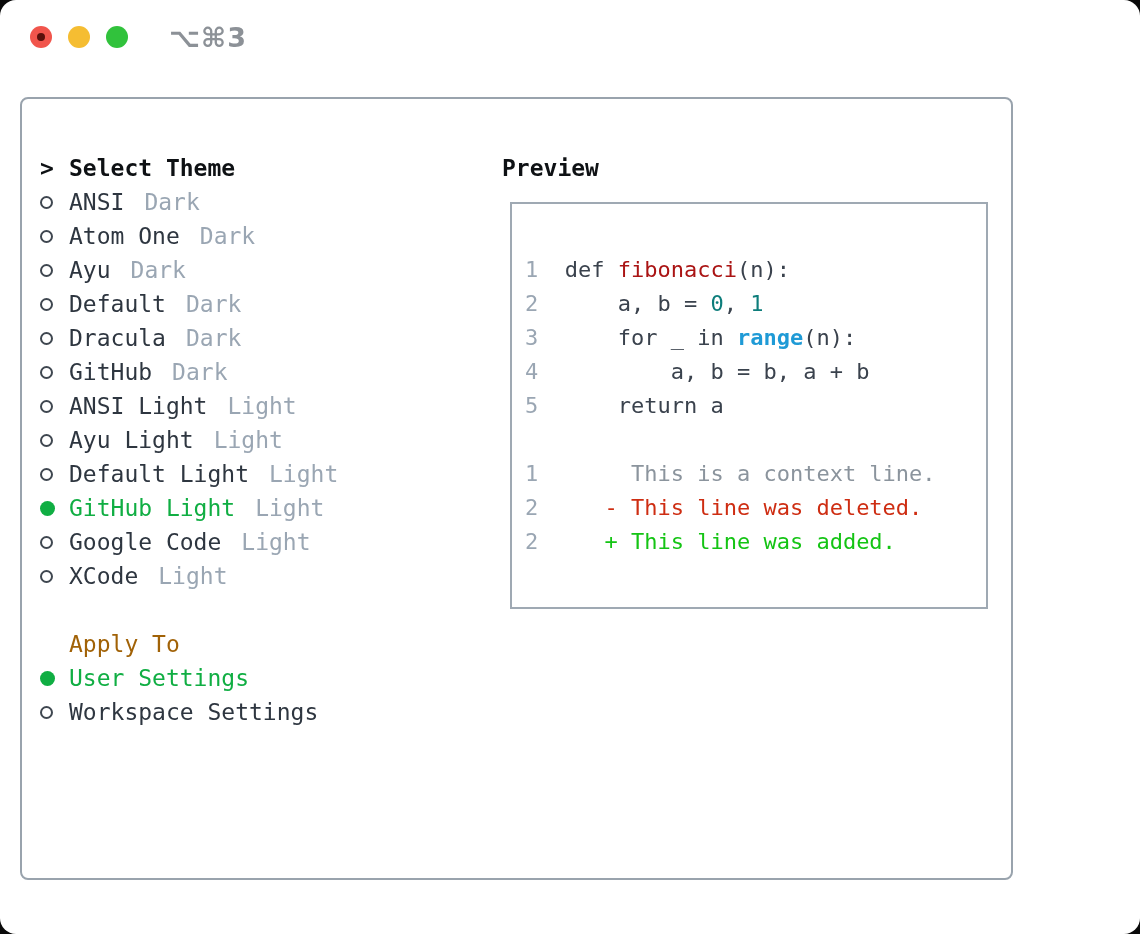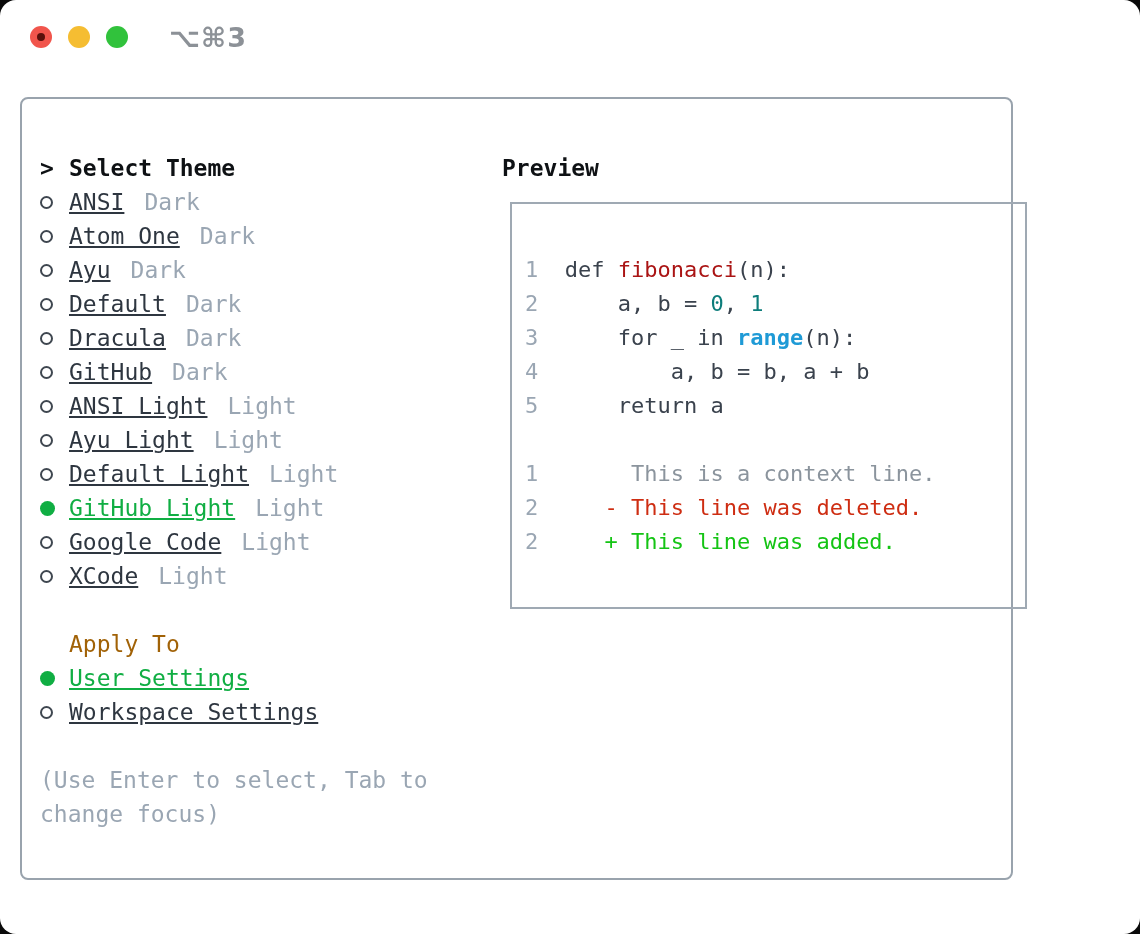--- a/index.html
+++ b/index.html
@@ -46,32 +46,32 @@
   }
   .left-col{width:462px;flex:0 0 462px;}
   .right-col{flex:1;}
   
   .row{display:flex;align-items:center;height:34px;font-size:23px;line-height:34px;color:var(--item);}
   .marker{width:29px;flex:0 0 29px;display:flex;align-items:center;}
   .prefix-glyph{font-weight:bold;color:var(--ink);}
   .ring{width:13px;height:13px;border:2px solid var(--ring);border-radius:50%;}
   .dot-sel{width:15px;height:15px;background:var(--sel-green);border-radius:50%;}
   .hdr{font-weight:bold;color:var(--ink);}
-  .nm{white-space:pre;text-decoration:underline;}
+  .nm{white-space:pre;}
   .nm.sel{color:var(--sel-green);}
   .variant{color:var(--muted);margin-left:20px;white-space:pre;}
   .applyto-hdr{color:#a16207;text-align:right;}
   .gap34{height:34px;}
   .footer{
     margin-top:34px;width:440px;font-size:23px;line-height:34px;color:var(--muted);
   }
   
   .preview-header{font-size:23px;line-height:34px;font-weight:bold;color:var(--ink);}
   .preview-box{
-    margin-top:17px;margin-left:8px;width:517px;height:407px;
+    margin-top:17px;margin-left:8px;width:478px;height:407px;
     border:2px solid var(--box-border);
     padding:49px 0 0 13px;overflow:hidden;
   }
   .code-line{white-space:pre;font-size:22px;line-height:34px;height:34px;color:var(--code);}
   .ln{display:inline-block;width:3ch;color:var(--muted);}
   .seg-plain{color:var(--code);}
   .seg-function{color:var(--fn-red);}
   .seg-builtin{color:var(--builtin-blue);font-weight:bold;}
   .seg-number{color:var(--num-teal);}
   .seg-context{color:var(--context);}
@@ -203,21 +203,20 @@
             <span class="nm sel">User Settings</span>
           </div>
           <div class="row">
             <span class="marker">
               <span class="ring"></span>
             </span>
             <span class="nm">Workspace Settings</span>
           </div>
         </div>
 
-      <div class="footer">(Use Enter to select, Tab to change focus)</div>
     </div>
 
     <div class="right-col">
       <div class="preview-header">Preview</div>
       <div class="preview-box" id="preview-box">
           <div class="code-line"><span class="ln">1</span><span class="seg-plain">def </span><span class="seg-function">fibonacci</span><span class="seg-plain">(n):</span></div>
           <div class="code-line"><span class="ln">2</span><span class="seg-plain">    a, b = </span><span class="seg-number">0</span><span class="seg-plain">, </span><span class="seg-number">1</span></div>
           <div class="code-line"><span class="ln">3</span><span class="seg-plain">    for _ in </span><span class="seg-builtin">range</span><span class="seg-plain">(n):</span></div>
           <div class="code-line"><span class="ln">4</span><span class="seg-plain">        a, b = b, a + b</span></div>
           <div class="code-line"><span class="ln">5</span><span class="seg-plain">    return a</span></div>

